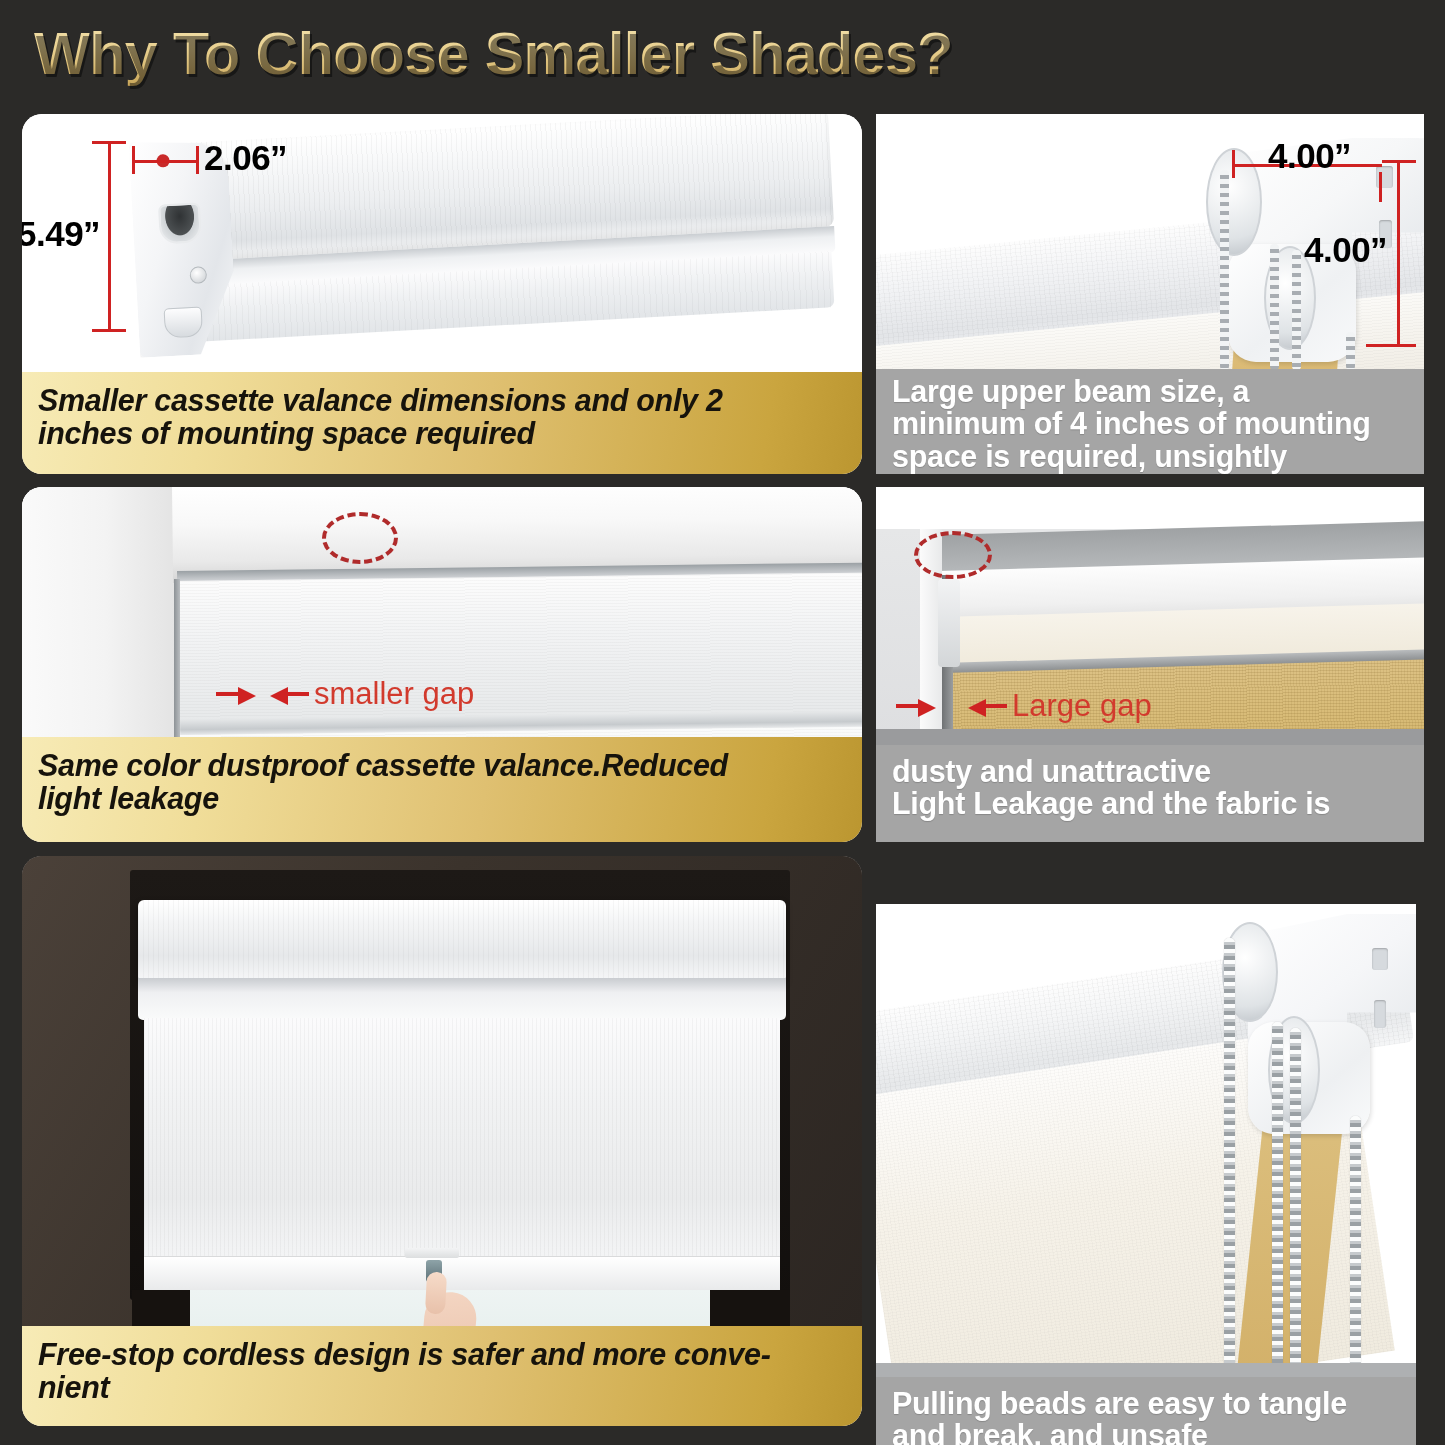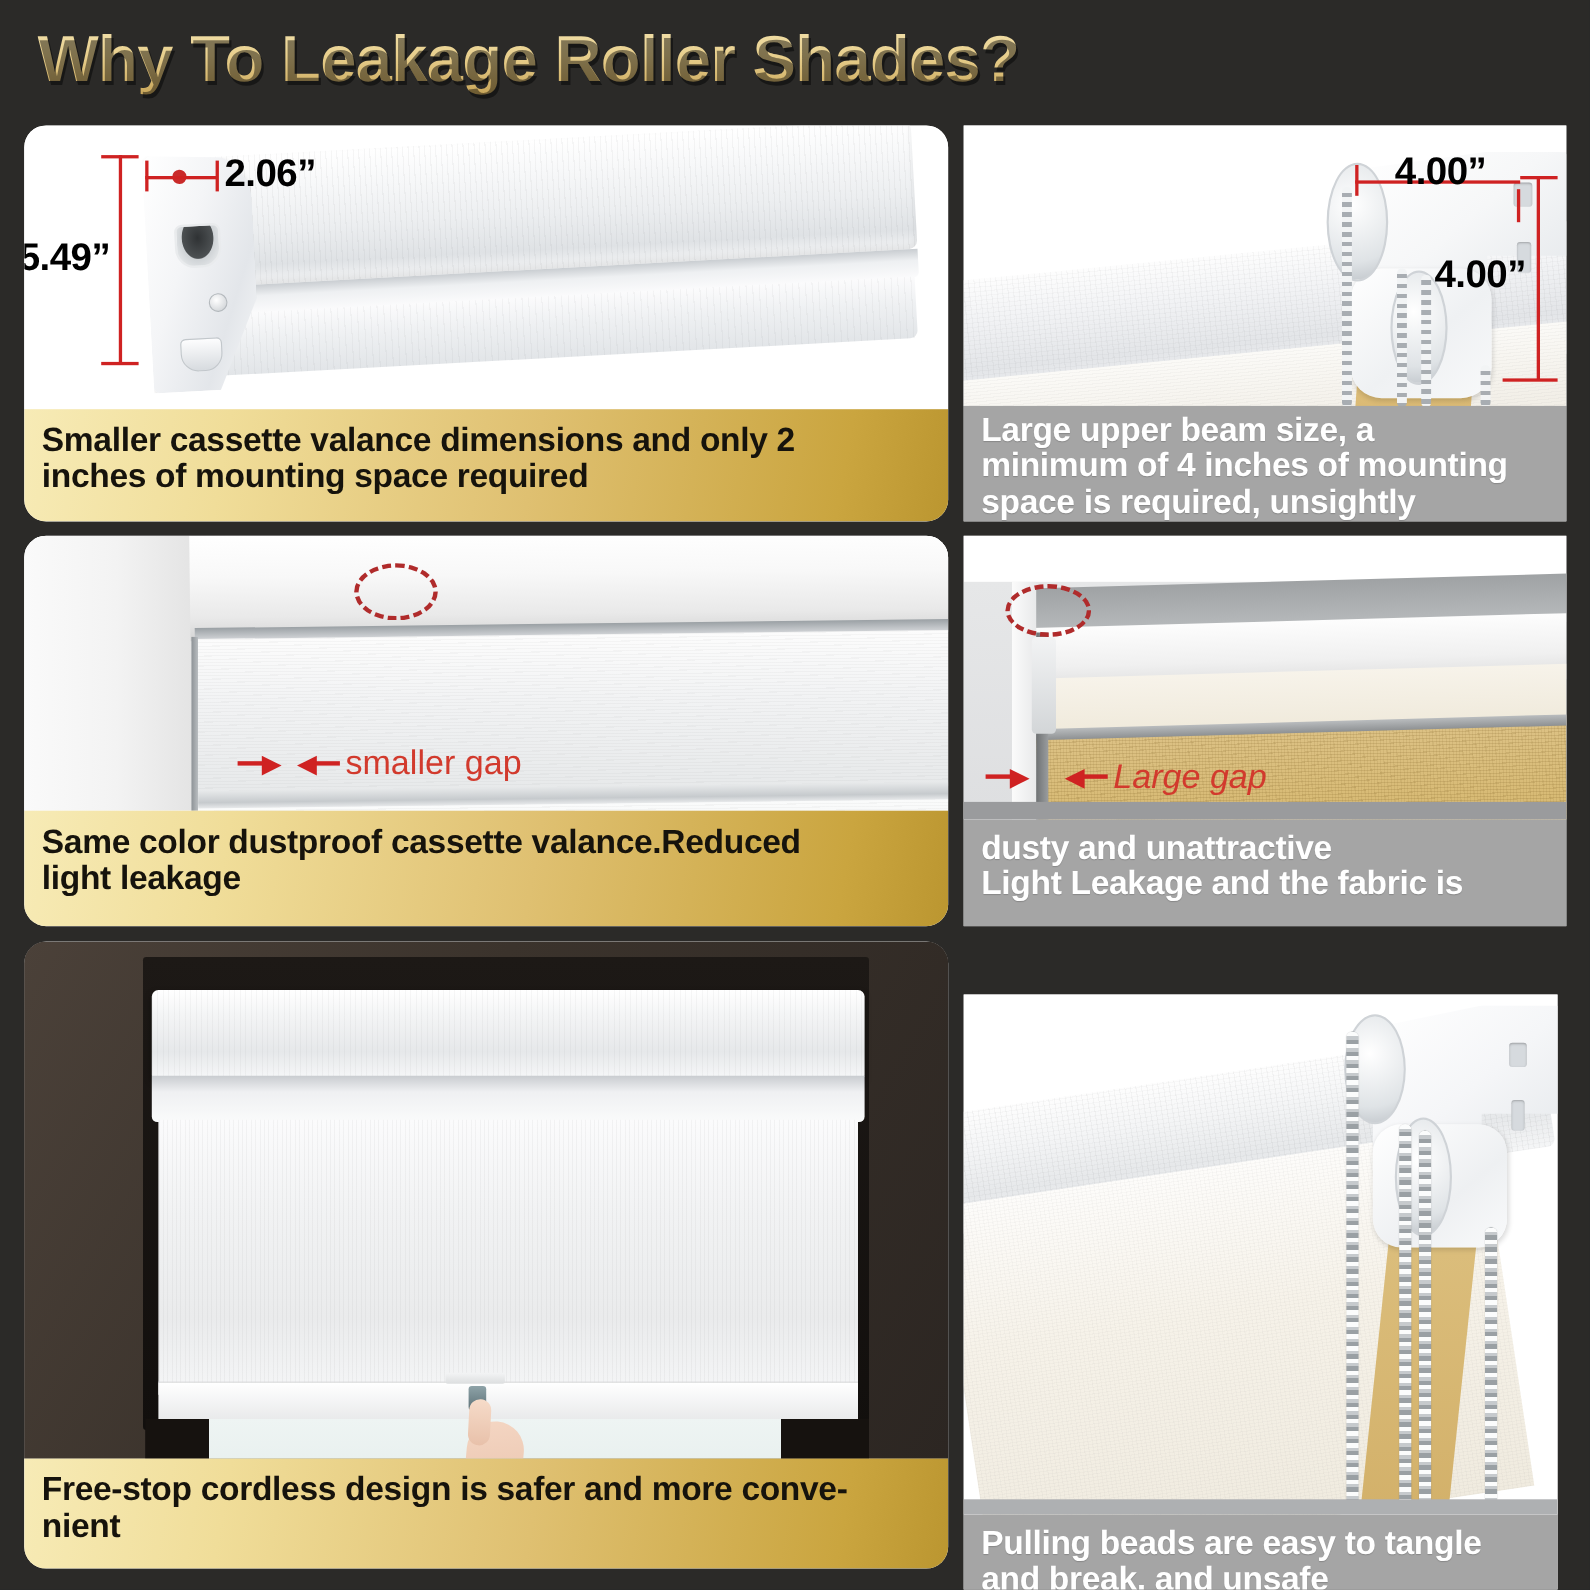--- a/index.html
+++ b/index.html
@@ -37,20 +37,21 @@
   .cap {
     position: absolute; left: 0; right: 0; bottom: 0;
     display: flex; align-items: flex-start;
     padding: 12px 16px 10px 16px;
   }
   .cap-good {
     background: linear-gradient(100deg,#f7ebb6 0%,#f0dd99 22%,#dfc071 55%,#caa53f 88%,#bb9630 100%);
     color: #16130c;
     font-size: 30.5px; font-weight: bold; line-height: 1.08;
     letter-spacing: -0.3px;
+    font-style: italic;
   }
   .cap-bad {
     background: #a5a5a5;
     color: #ffffff;
     font-size: 30.5px; font-weight: bold; line-height: 1.06;
     letter-spacing: -0.3px;
     text-shadow: 0 1px 1px rgba(0,0,0,0.18);
   }
   .cap span { display: block; }
 
@@ -379,21 +380,21 @@
     border-radius:5px;
     box-shadow: 0 0 1px rgba(0,0,0,0.3);
   }
 </style>
 </head>
 <body>
 
 <div class="page">
 
   <div class="title-bar">
-    <div class="title-text">Why To Leakage Roller Shades?</div>
+    <div class="title-text">Why To Choose Smaller Shades?</div>
   </div>
 
   <div class="panel left" style="left:22px; top:114px; width:840px; height:360px;">
     <div class="photo p1-photo" style="height:258px;">
 
       <div class="p1-valance">
         <div class="v-body"></div>
         <div class="v-lip"></div>
         <div class="v-bottom"></div>
         <div class="v-endcap">
@@ -483,21 +484,21 @@
 
     <div class="cap cap-good" style="height:105px;">
       <div>
         <span>Same color dustproof cassette valance.Reduced</span>
         <span>light leakage</span>
       </div>
     </div>
   </div>
 
   <div class="panel right" style="left:876px; top:487px; width:548px; height:355px;">
-    <div class="photo p4-photo" style="height:258px;font-style:italic;">
+    <div class="photo p4-photo" style="height:258px;">
       <div class="p4-top"></div>
       <div class="p4-wall"></div>
       <div class="p4-beamdark"></div>
       <div class="p4-beamwhite"></div>
       <div class="p4-fab"></div>
       <div class="p4-rail"></div>
       <div class="p4-tan"></div>
       <div class="p4-jamb"></div>
       <div class="p4-gapdark"></div>
       <div class="p4-bracket"></div>

